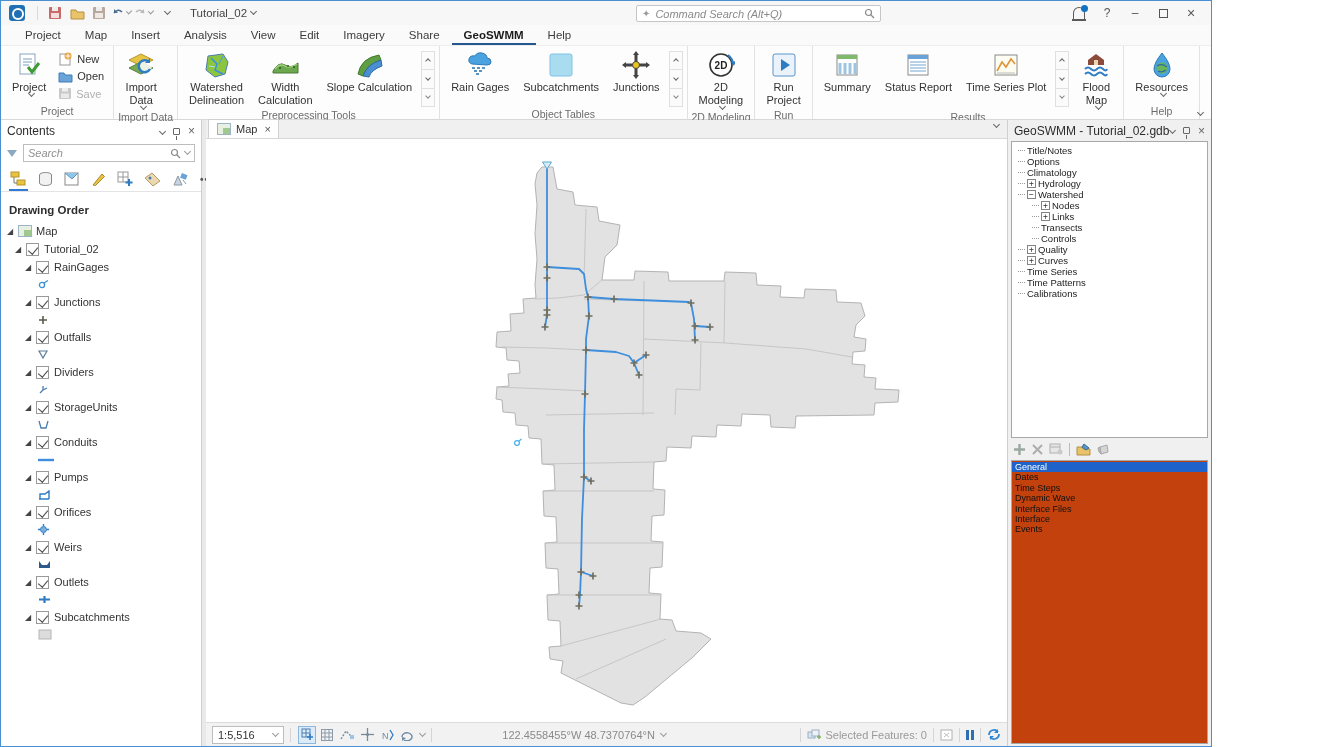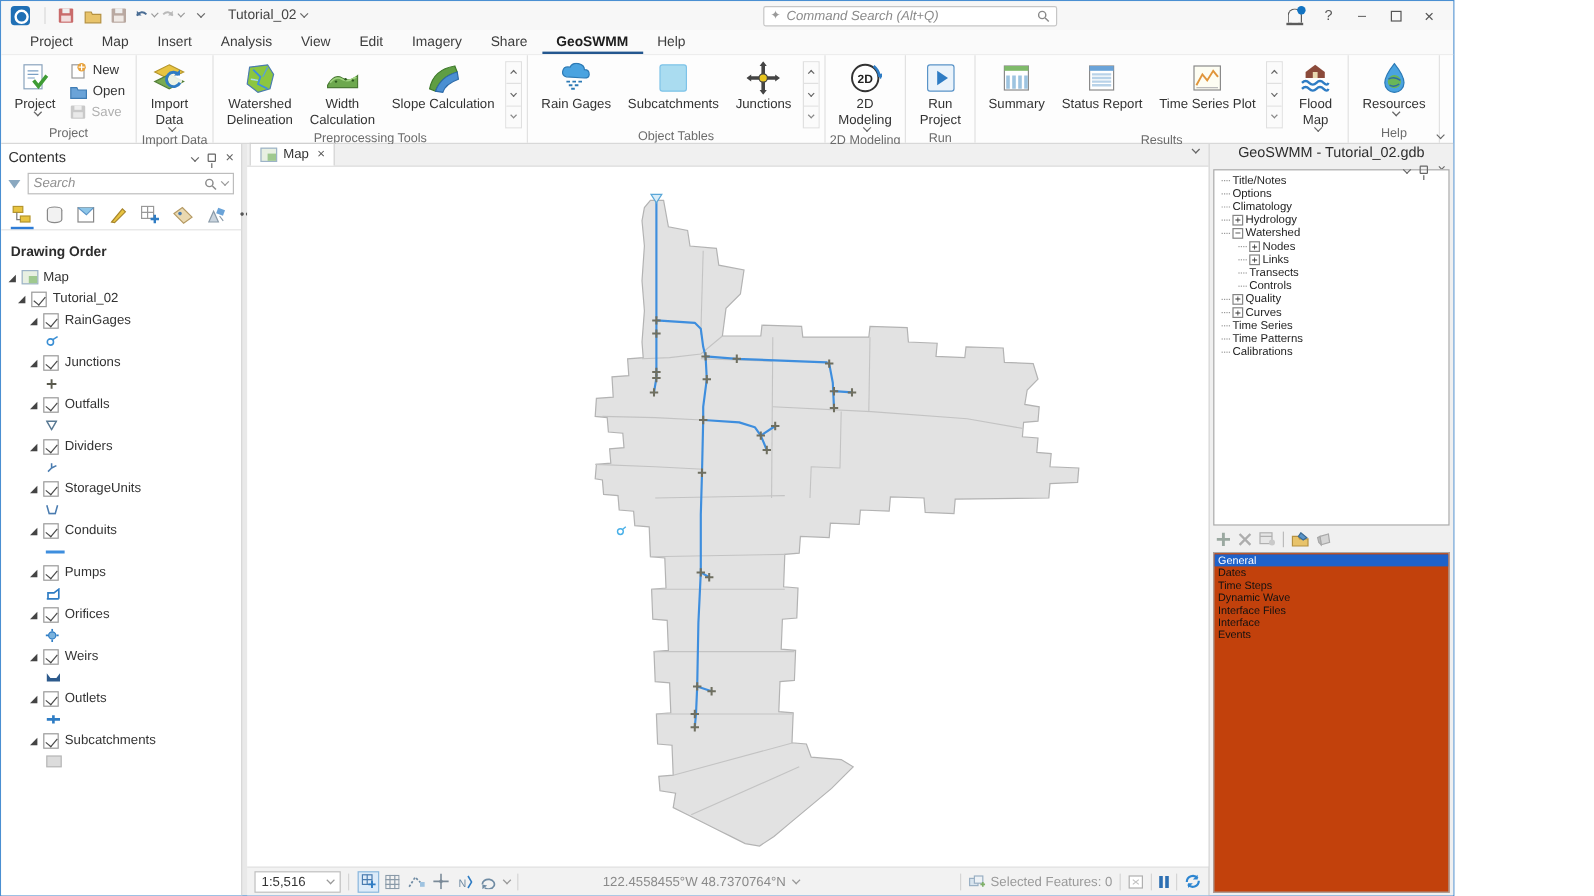--- a/index.html
+++ b/index.html
@@ -92,21 +92,21 @@
   .sbsep{width:1px;height:14px;background:#d5d5d5;margin:0 6px;}
   .sbicon{width:18px;height:18px;display:flex;align-items:center;justify-content:center;margin:0 1px;color:#6f8ba3;}
   .sbicon.sel{background:#dcebf9;border:1px solid #8db8dd;}
   .coords{margin:0 auto;display:flex;align-items:center;color:#8a8a8a;}
   .sbright{display:flex;align-items:center;margin-left:auto;color:#9a9a9a;}
   .pausebars{display:flex;gap:2px;}
   .pausebars i{width:3px;height:10px;background:#2d6fb2;display:block;}
 
   
   .rightpanel{width:204px;background:#f0f0f0;border-left:1px solid #cfcfcf;display:flex;flex-direction:column;flex:none;padding:0 3px 2px;}
-  .rp-title{height:21px;display:flex;align-items:center;font-size:12px;color:#2d2d2d;padding:0 3px;flex-direction:column;}
+  .rp-title{height:21px;display:flex;align-items:center;font-size:12px;color:#2d2d2d;padding:0 3px;}
   .rp-title .ticons{margin-left:auto;display:flex;gap:8px;align-items:center;color:#666;}
   .rp-treebox{height:297px;background:#fff;border:1px solid #a8a8a8;overflow:hidden;padding:3px 2px;flex:none;}
   .grow{display:flex;align-items:center;height:11px;font-size:9.5px;color:#222;}
   .grow .dash{border-top:1px dotted #9a9a9a;width:7px;margin:0 2px 0 0;flex:none;}
   .expbox{width:9px;height:9px;border:1px solid #848484;background:#fff;font-size:8px;line-height:7px;text-align:center;color:#333;margin-right:2px;flex:none;font-family:"DejaVu Sans Mono",monospace;}
   .rp-tools{height:20px;display:flex;align-items:center;gap:6px;padding:2px 2px 0;}
   .rp-tools .sep{width:1px;height:13px;background:#bbb;}
   .rp-listbox{flex:1;background:#c2410c;border:1px solid #a8a8a8;margin-top:2px;overflow:hidden;padding-top:1px;}
   .litem{height:10.4px;line-height:10.4px;font-size:9px;padding-left:3px;color:#111;}
   .litem.selected{background:#1f62c9;color:#fff;}

